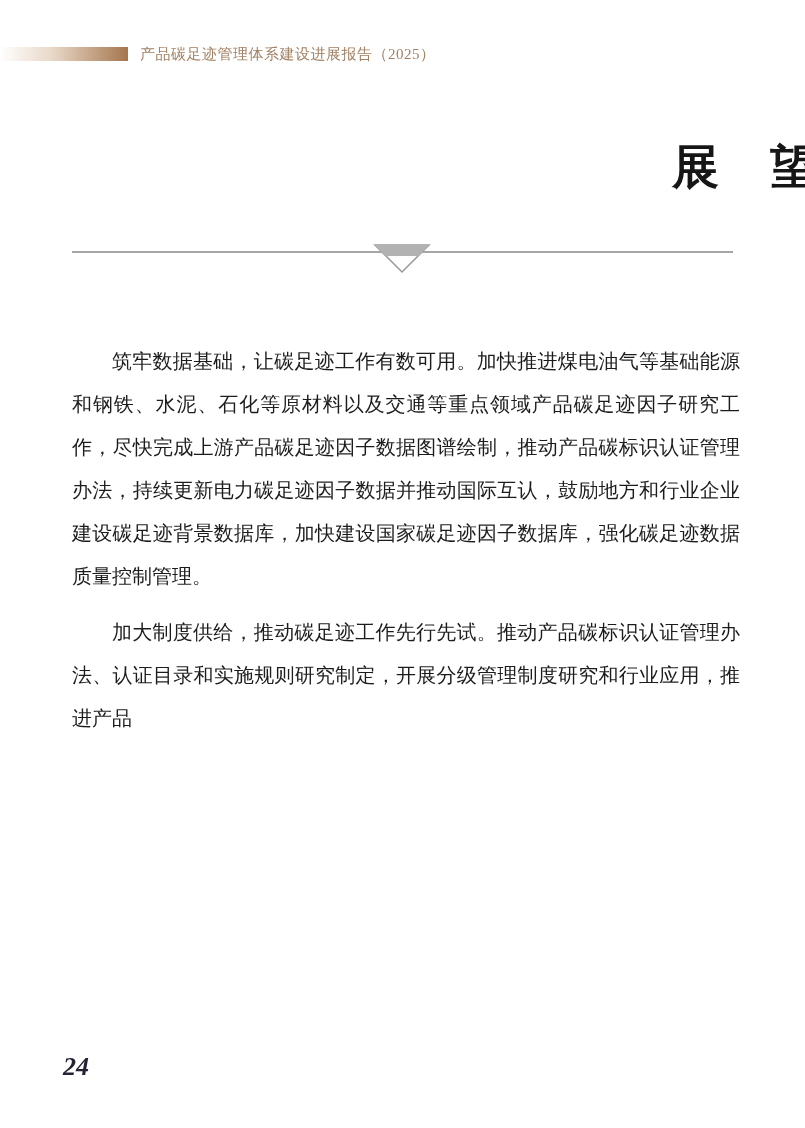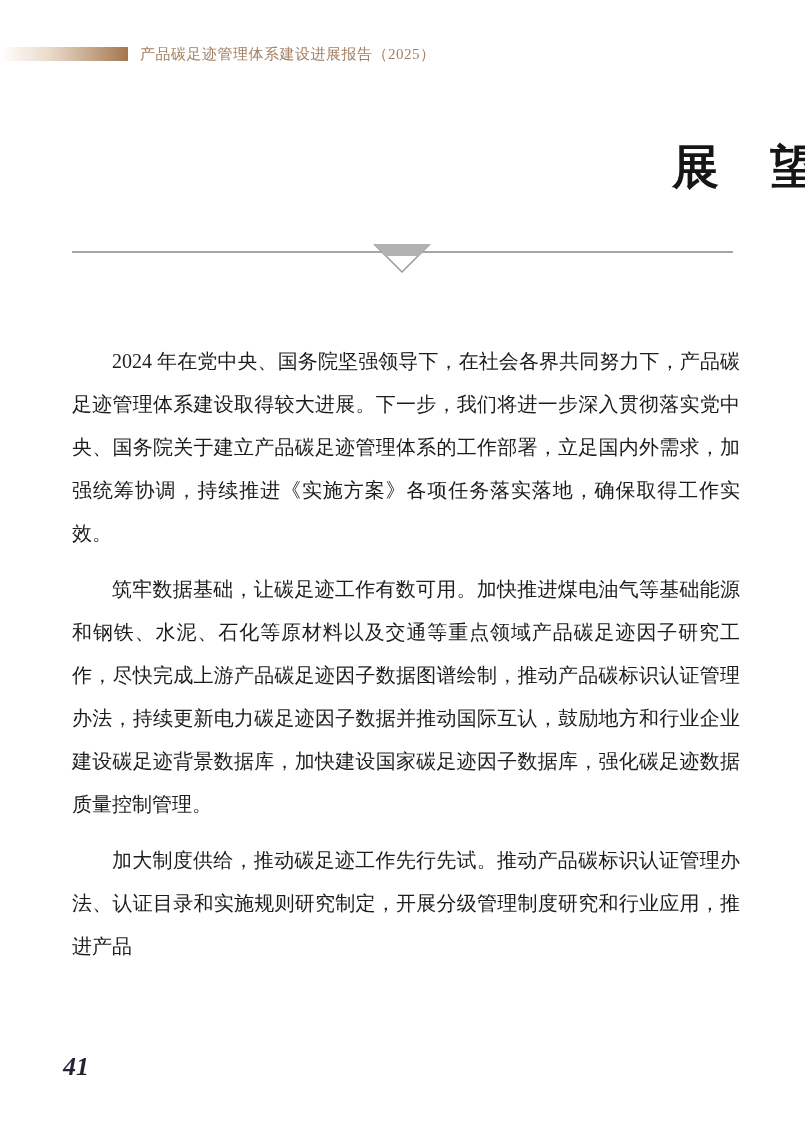--- a/index.html
+++ b/index.html
@@ -94,20 +94,19 @@
 
   <h1 class="section-title">展　望</h1>
 
   <svg class="divider" viewBox="0 0 661 34">
     <line x1="0" y1="10" x2="661" y2="10" stroke="#a6a6a6" stroke-width="2"></line>
     <polygon points="303,3 357,3 330,30" fill="#ffffff" stroke="#999999" stroke-width="1.5"></polygon>
     <polygon points="303,3 357,3 347,14 313,14" fill="#b2b2b2"></polygon>
   </svg>
 
   <div class="body-text">
-    <p>2024 年在党中央、国务院坚强领导下，在社会各界共同努力下，产品碳足迹管理体系建设取得较大进展。下一步，我们将进一步深入贯彻落实党中央、国务院关于建立产品碳足迹管理体系的工作部署，立足国内外需求，加强统筹协调，持续推进《实施方案》各项任务落实落地，确保取得工作实效。</p>
     <p>筑牢数据基础，让碳足迹工作有数可用。加快推进煤电油气等基础能源和钢铁、水泥、石化等原材料以及交通等重点领域产品碳足迹因子研究工作，尽快完成上游产品碳足迹因子数据图谱绘制，推动产品碳标识认证管理办法，持续更新电力碳足迹因子数据并推动国际互认，鼓励地方和行业企业建设碳足迹背景数据库，加快建设国家碳足迹因子数据库，强化碳足迹数据质量控制管理。</p>
     <p>加大制度供给，推动碳足迹工作先行先试。推动产品碳标识认证管理办法、认证目录和实施规则研究制定，开展分级管理制度研究和行业应用，推进产品</p>
   </div>
 
-  <div class="page-number">41</div>
+  <div class="page-number">24</div>
 
 </div>
 
 </body></html>

